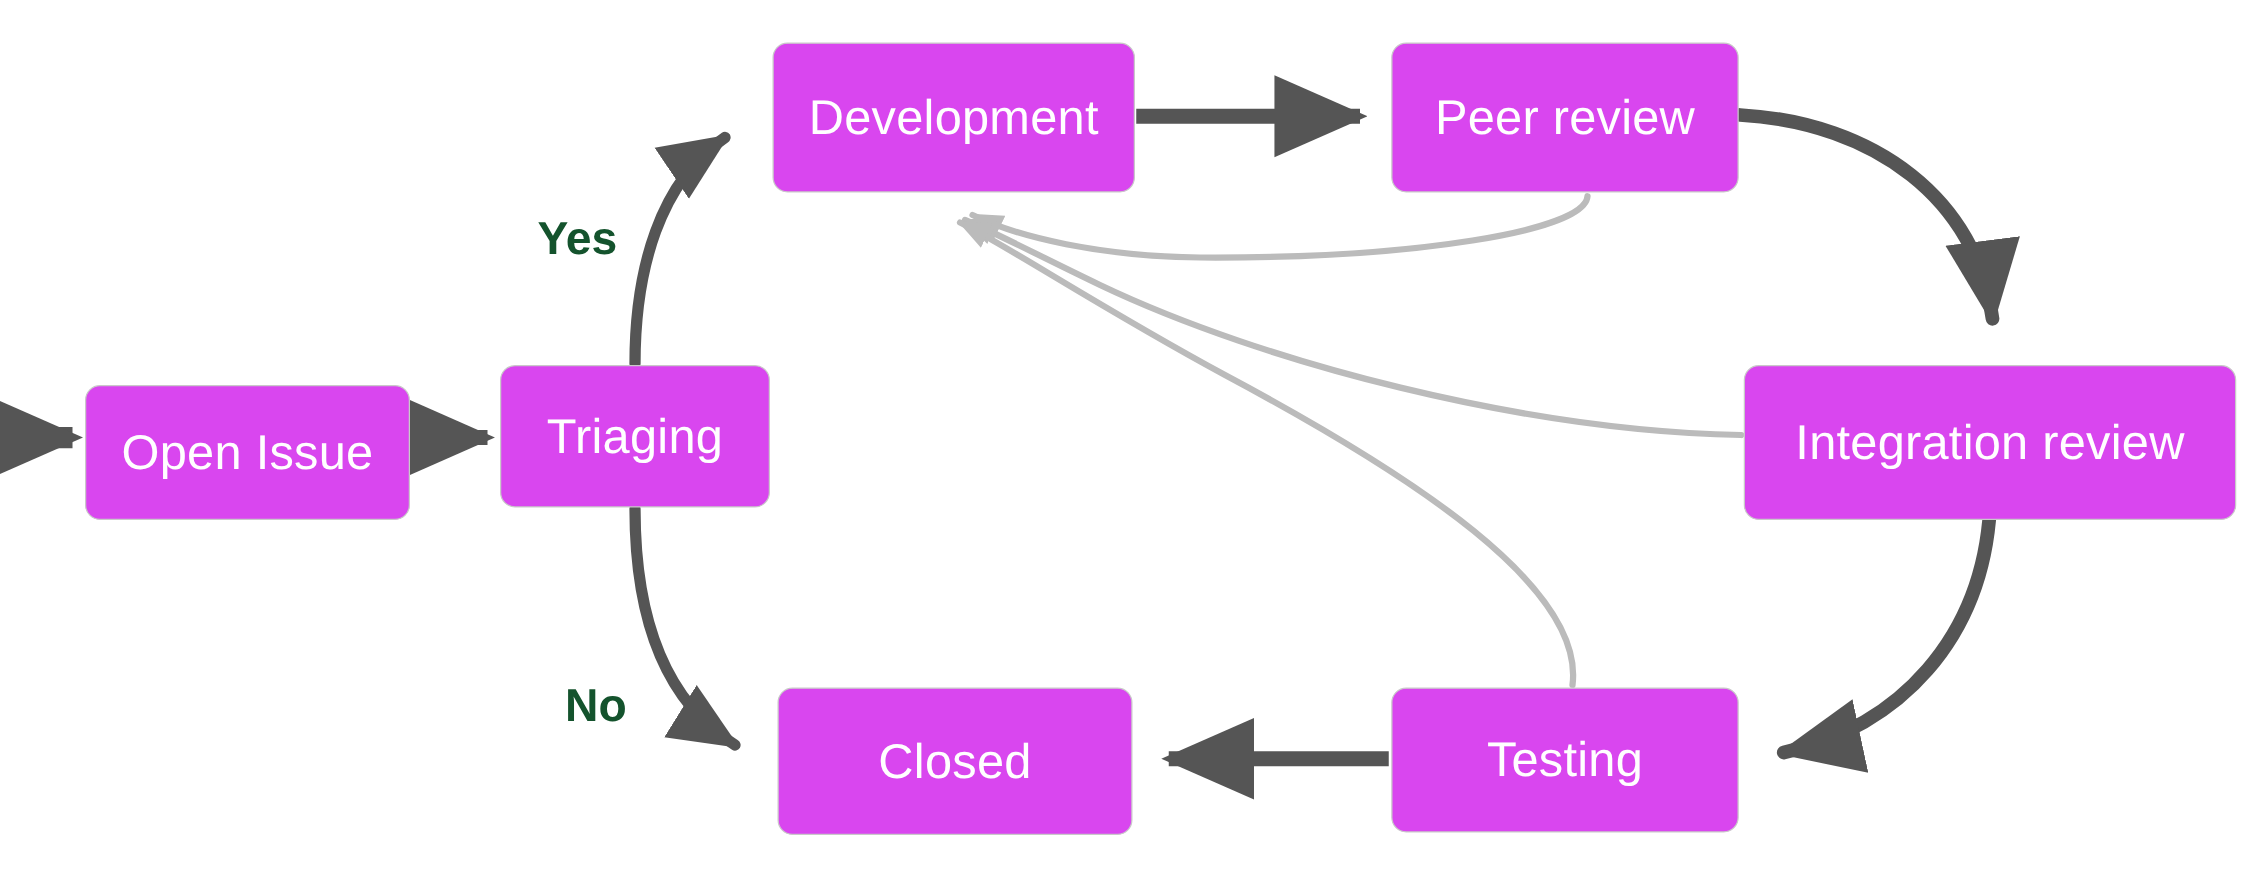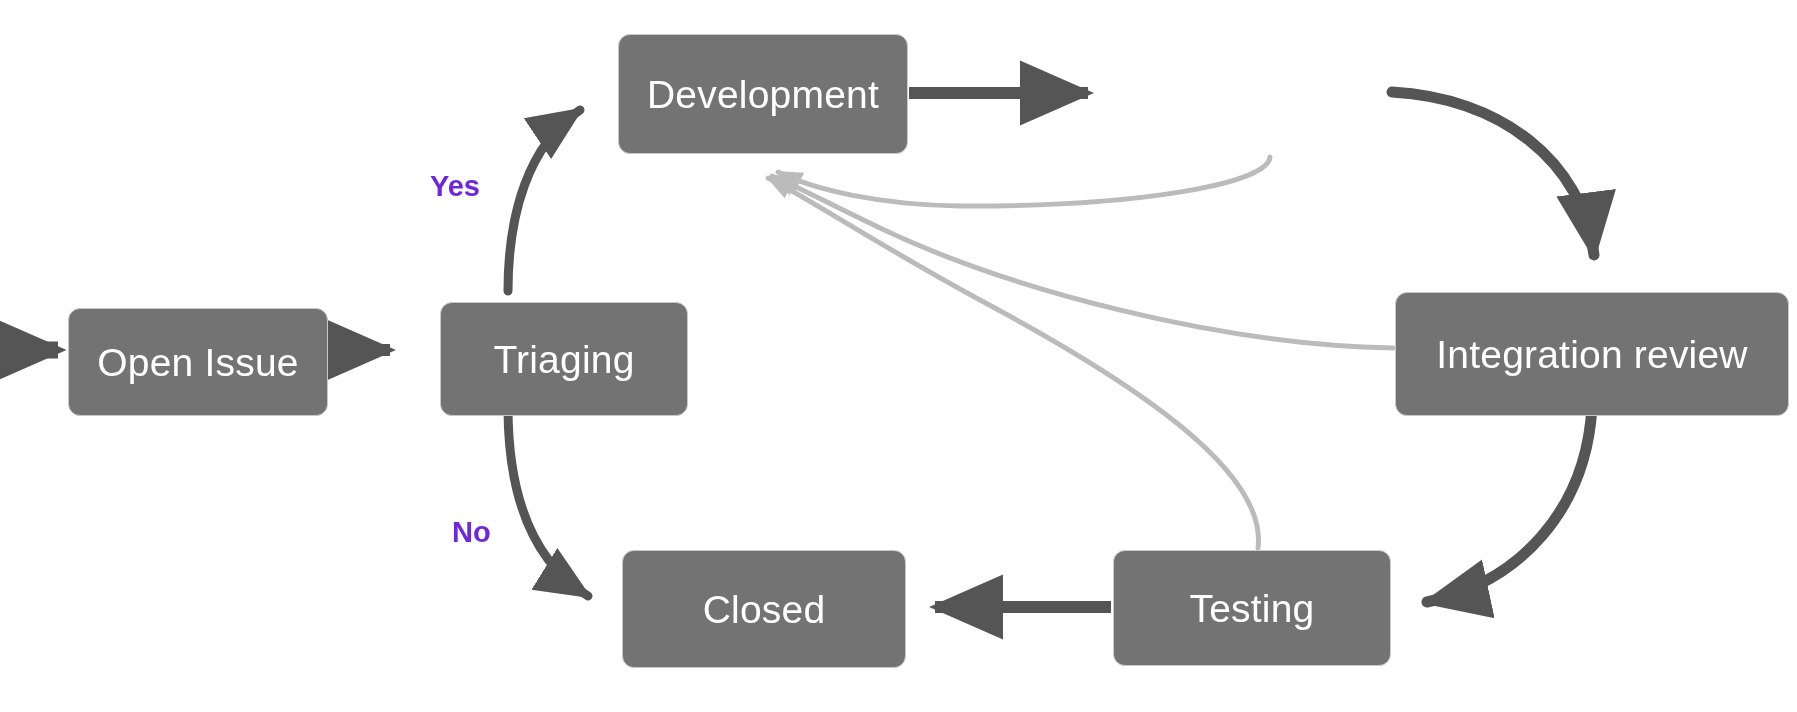--- a/index.html
+++ b/index.html
@@ -21,44 +21,44 @@
   #flow-svg {
     position: absolute;
     left: 0;
     top: 0;
     width: 1797px;
     height: 712px;
   }
   .node {
     position: absolute;
     box-sizing: border-box;
-    background: #737373;
+    background: #d946ef;
     border: 1.5px solid #c9c9c9;
     border-radius: 12px;
     color: #ffffff;
     display: flex;
     align-items: center;
     justify-content: center;
     font-family: "Liberation Sans", sans-serif;
     font-size: 39px;
     font-weight: 400;
     letter-spacing: 0.2px;
     line-height: 1;
     white-space: nowrap;
     user-select: none;
   }
   .node-label {
     pointer-events: none;
   }
   .edge-label {
     position: absolute;
     font-family: "Liberation Sans", sans-serif;
-    font-size: 29px;
+    font-size: 37px;
     font-weight: 700;
-    color: #6d28d9;
+    color: #14532d;
     white-space: nowrap;
     user-select: none;
   }
 </style>
 </head>
 <body>
 
 <div id="canvas">
 
   <svg id="flow-svg" viewBox="0 0 1797 712">
@@ -113,38 +113,41 @@
 
     <g>
       <path d="M 1258 548 C 1268 470 1130 380 980 300 C 880 246 805 196 768 178" stroke="#bbbbbb" stroke-width="5" fill="none" stroke-linecap="round" marker-end="url(#arrow-light)"></path>
     </g>
   </svg>
 
   <div class="node" style="left:68px; top:308px; width:260px; height:108px;">
     <span class="node-label">Open Issue</span>
   </div>
 
-  <div class="node" style="left:400px; top:302px; width:248px; height:114px;margin-left:40px;">
+  <div class="node" style="left:400px; top:292px; width:216px; height:114px;">
     <span class="node-label">Triaging</span>
   </div>
 
   <div class="node" style="left:618px; top:34px; width:290px; height:120px;">
     <span class="node-label">Development</span>
   </div>
 
+  <div class="node" style="left:1113px; top:34px; width:278px; height:120px;">
+    <span class="node-label">Peer review</span>
+  </div>
 
   <div class="node" style="left:1395px; top:292px; width:394px; height:124px;">
     <span class="node-label">Integration review</span>
   </div>
 
   <div class="node" style="left:1113px; top:550px; width:278px; height:116px;">
     <span class="node-label">Testing</span>
   </div>
 
   <div class="node" style="left:622px; top:550px; width:284px; height:118px;">
     <span class="node-label">Closed</span>
   </div>
 
   <div class="edge-label" style="left:430px; top:170px;">Yes</div>
 
-  <div class="edge-label" style="left:452px; top:516px;">No</div>
+  <div class="edge-label" style="left:452px; top:544px;">No</div>
 
 </div>
 
 </body></html>

